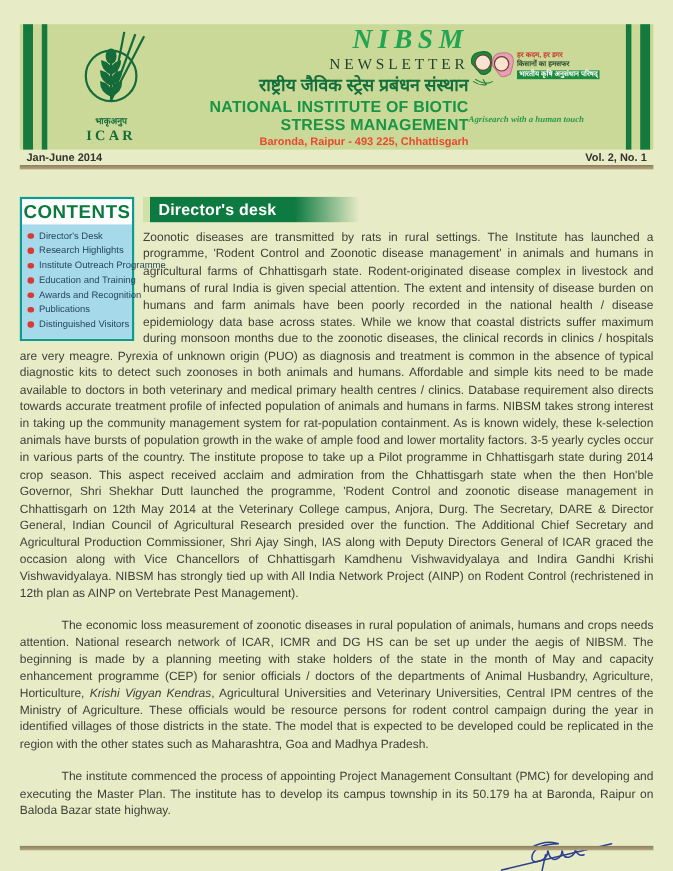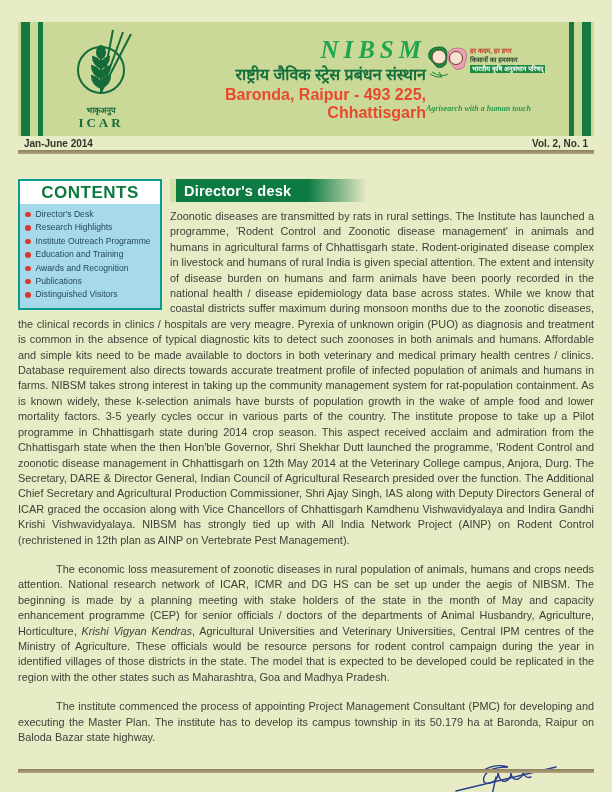--- a/index.html
+++ b/index.html
@@ -38,21 +38,21 @@
     letter-spacing:3.5px; margin-top:1px;
   }
   .t-hindi {
     font-size:16px; font-weight:bold; color:#136f3b; margin-top:2px;
     font-family:"Liberation Sans", sans-serif; line-height:1.15;
   }
   .t-inst {
     font-size:14.5px; font-weight:bold; color:#1a9447; letter-spacing:0.2px;
     margin-top:2px;
   }
-  .t-addr { font-size:16px; font-weight:bold; color:#e8492e; margin-top:1px; }
+  .t-addr { font-size:10px; font-weight:bold; color:#e8492e; margin-top:1px; }
   .right-block { width:138px; font-size:6.5px; line-height:1.25; padding-right:4px; }
   .right-top { display:flex; align-items:flex-start; }
   .right-lines { margin-left:2px; margin-top:3px; }
   .rl1 { color:#c43a2e; font-weight:bold; }
   .rl2 { color:#2b4a2e; font-weight:bold; }
   .rl3 { background:#1a8a3e; color:#ffffff; font-weight:bold; padding:0 2px; display:inline-block; margin-top:1px; }
   .tagline {
     font-family:"Liberation Serif", serif; font-style:italic; font-weight:bold;
     color:#2a9a4a; font-size:8px; margin-top:19px;
   }
@@ -63,21 +63,21 @@
     font-size:10px; font-weight:bold; color:#33352c;
     padding:0 6px;
   }
   .rule { position:absolute; left:18px; right:18px; height:4px;
     background:linear-gradient(#8d7f5e,#b3a67f); }
   .rule-top { top:150px; }
   .rule-bottom { top:769px; }
   
   .content { position:absolute; left:18px; right:18px; top:179px; }
   .contents-box {
-    float:left; width:144px; margin-right:8px;
+    float:left; width:104px; margin-right:8px;
     border:2px solid #0a9c8e; background:#ffffff;
   }
   .contents-title {
     text-align:center; font-size:17px; font-weight:800; color:#0a7a3e;
     letter-spacing:0.5px; padding:2px 0 1px 0;
   }
   .contents-list { background:#a6d9ea; padding:4px 3px 6px 5px; }
   .c-item { display:flex; align-items:center; line-height:13.4px; }
   .c-bullet {
     width:5.5px; height:5.5px; border-radius:50%; background:#d93a35;
@@ -131,21 +131,23 @@
             <ellipse cx="36" cy="24" rx="4" ry="6" fill="#156b3a"></ellipse>
           </g>
         </svg>
       </span>
       <div class="hin">भाकृअनुप</div>
       <div class="icar">ICAR</div>
     </div>
 
     <div class="center-block">
       <div class="t-nibsm">NIBSM</div>
+      <div class="t-news">NEWSLETTER</div>
       <div class="t-hindi">राष्ट्रीय जैविक स्ट्रेस प्रबंधन संस्थान</div>
+      <div class="t-inst">NATIONAL INSTITUTE OF BIOTIC STRESS MANAGEMENT</div>
       <div class="t-addr">Baronda, Raipur - 493 225, Chhattisgarh</div>
     </div>
 
     <div class="right-block">
       <div class="right-top">
         <span>
           <svg width="42" height="38" viewBox="0 0 42 38">
             <g stroke="#6b3d2e" stroke-width="1" fill="none">
               <path d="M3 14 q-2 -10 9 -11 q10 -1 9 9 l-1 8 q-4 5 -9 3 z" fill="#1a8a3e" stroke="#1a6a30"></path>
               <circle cx="13" cy="13" r="7" fill="#f7e3cf"></circle>

